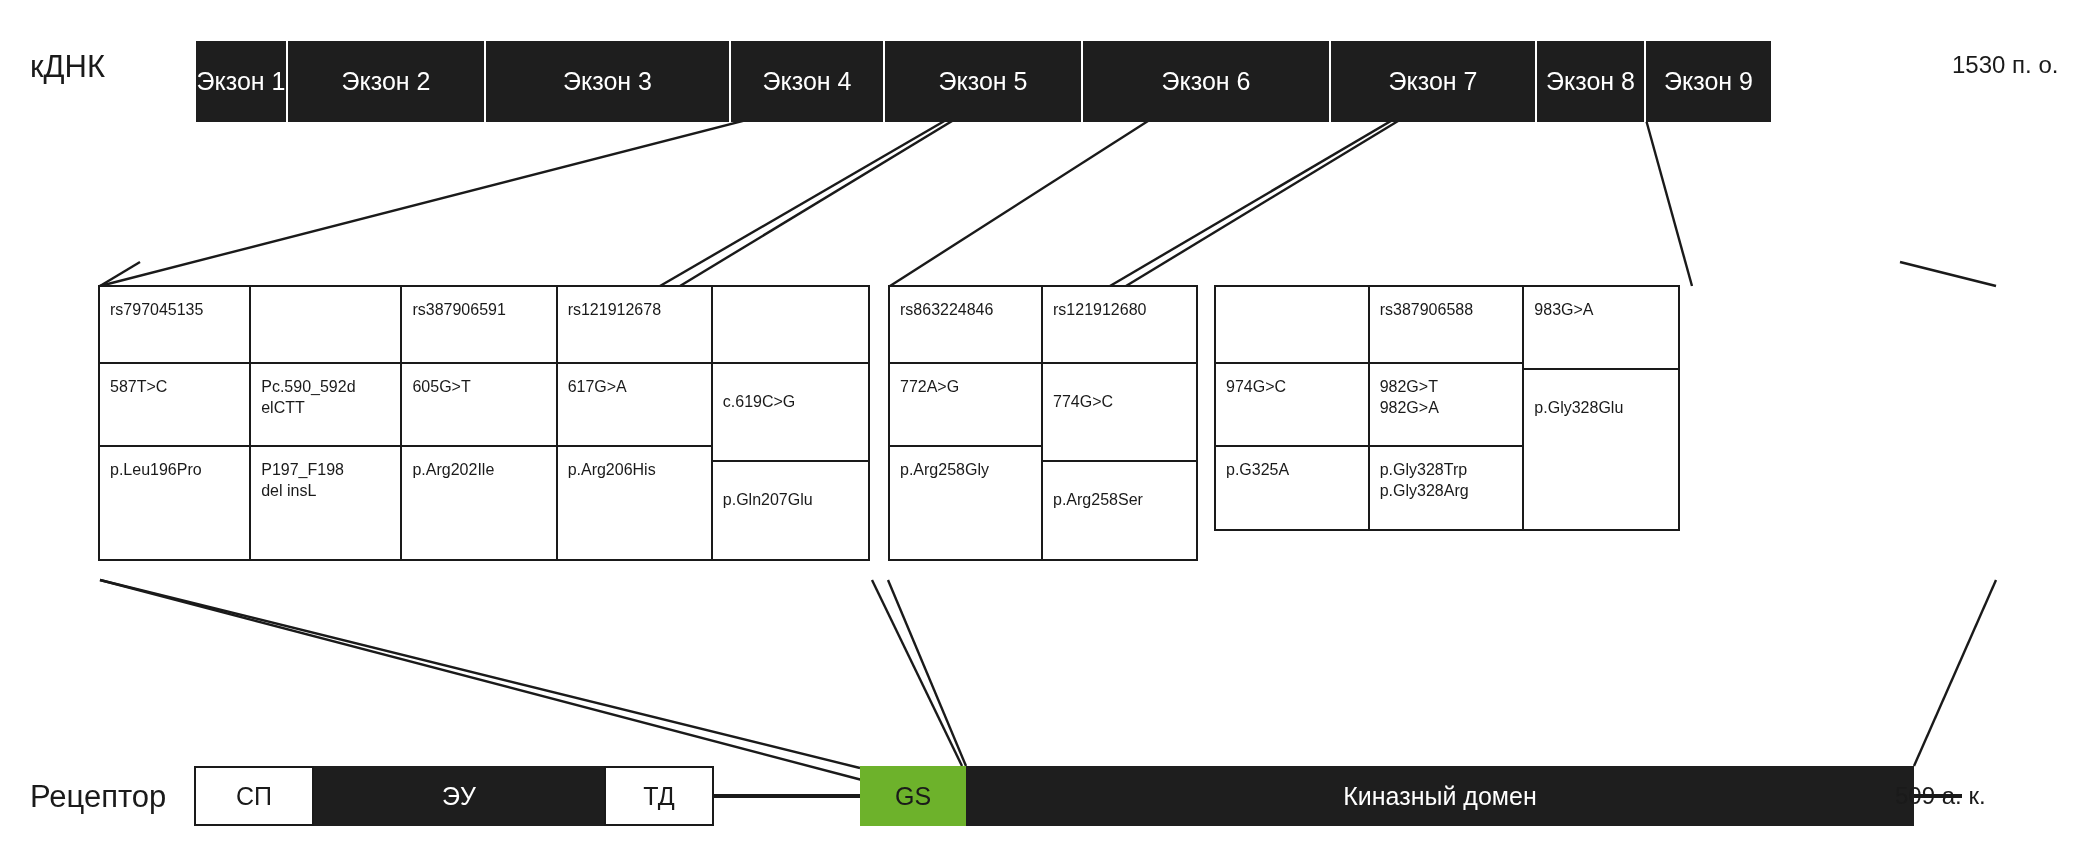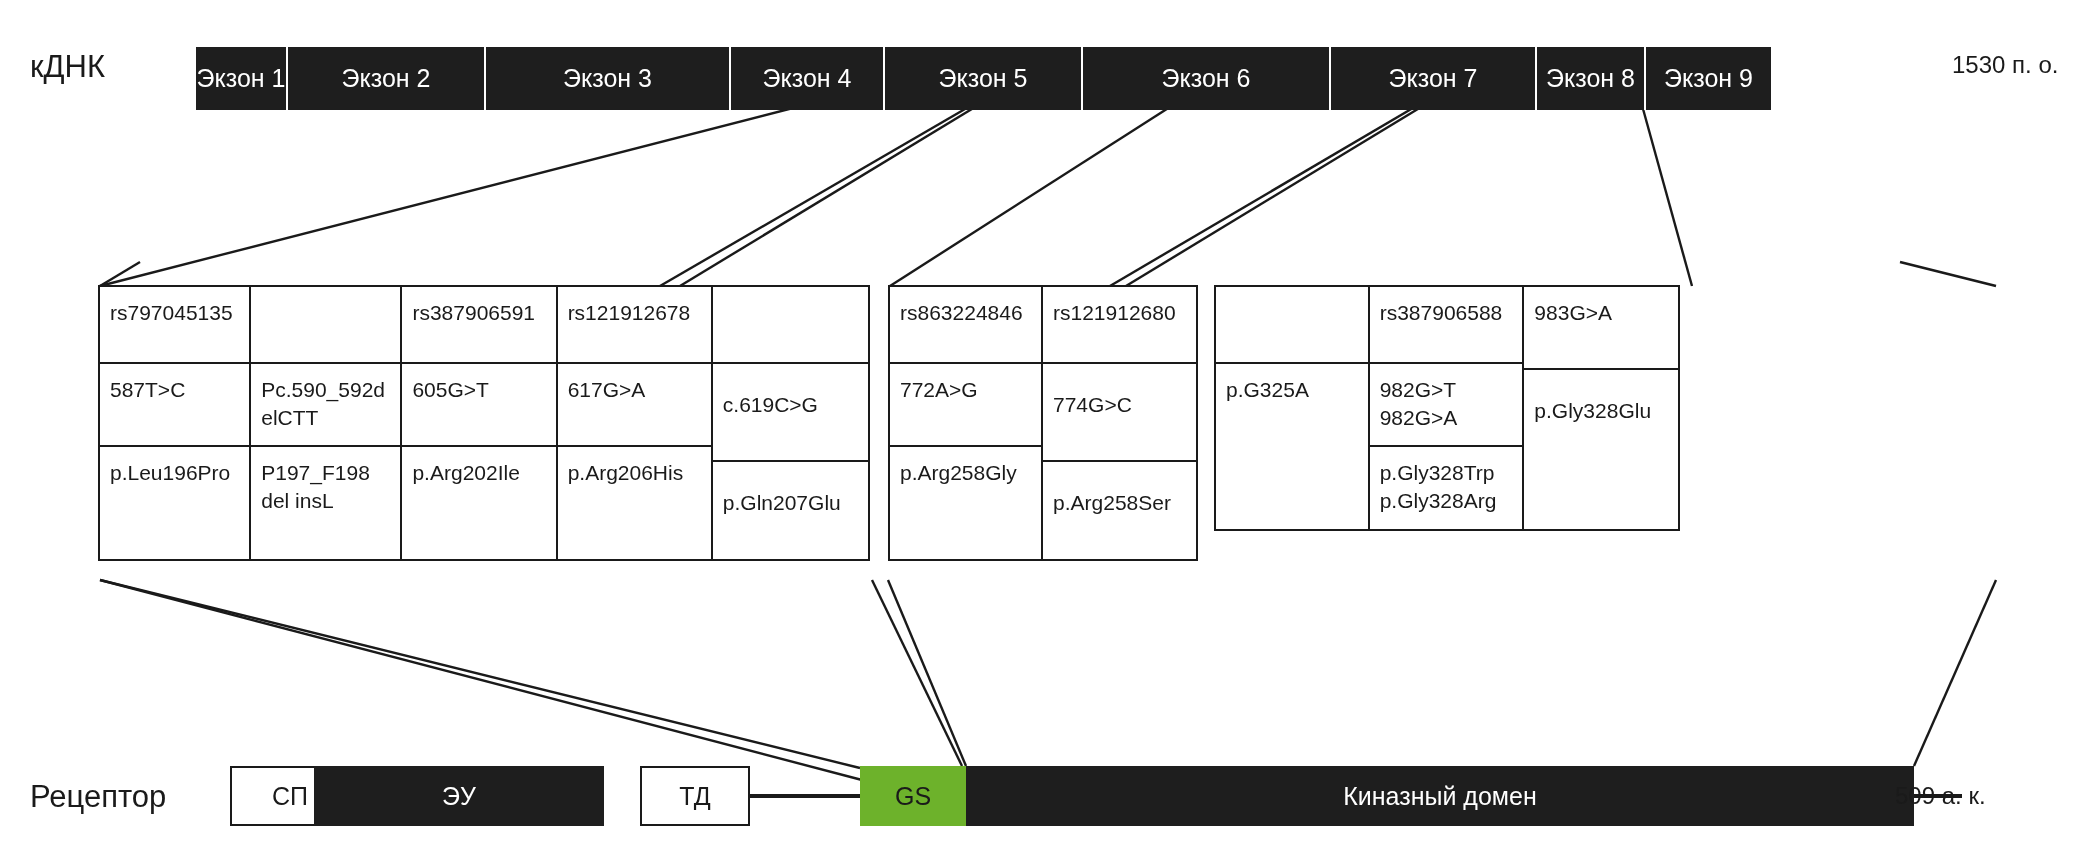--- a/index.html
+++ b/index.html
@@ -41,22 +41,22 @@
     font-size: 31px;
     line-height: 1;
     color: #1a1a1a;
     white-space: nowrap;
   }
 
   
   #cdna-bar {
     position: absolute;
     left: 196px;
-    top: 47px;
-    height: 63px;
+    top: 41px;
+    height: 81px;
     display: flex;
   }
   .exon {
     background: #1e1e1e;
     color: #ffffff;
     font-size: 25px;
     display: flex;
     align-items: center;
     justify-content: center;
     border-right: 2px solid #ffffff;
@@ -84,21 +84,21 @@
     border-right: 2px solid #1a1a1a;
     box-sizing: border-box;
     display: flex;
     flex-direction: column;
   }
   .tbl-col:last-child { border-right: none; gap: 15px; }
   .tbl-cell {
     border-bottom: 2px solid #1a1a1a;
     box-sizing: border-box;
     padding: 12px 10px 0 10px;
-    font-size: 21px;
+    font-size: 16px;
     line-height: 1.32;
     color: #1a1a1a;
     overflow: hidden;
     white-space: pre-line;
   }
   .tbl-cell.r0 { height: 77px; }
   .tbl-cell.r1 { height: 83px; }
   .tbl-cell.r2 { height: 82px; border-bottom: none; }
 
   
@@ -119,21 +119,20 @@
     align-items: center;
     justify-content: center;
     font-size: 25px;
     white-space: nowrap;
     pointer-events: auto;
   }
   .rcp-white {
     background: #ffffff;
     color: #1a1a1a;
     border: 2px solid #1a1a1a;
-    margin-left: 36px;
   }
   .rcp-dark {
     background: #1e1e1e;
     color: #ffffff;
     text-align: center;
   }
   .rcp-green {
     color: #1a1a1a;
   }
   .rcp-link {
@@ -230,20 +229,21 @@
     <div class="tbl-col" style="width:155px">
       <div class="tbl-cell r0">rs121912680</div>
       <div class="tbl-cell r1">774G&gt;C</div>
       <div class="tbl-cell r2">p.Arg258Ser</div>
     </div>
   </div>
 
   <div class="tbl-block" style="left:1214px; width:466px;">
     <div class="tbl-col" style="width:155px">
       <div class="tbl-cell r0"></div>
+      <div class="tbl-cell r1">974G&gt;C</div>
       <div class="tbl-cell r2">p.G325A</div>
     </div>
     <div class="tbl-col" style="width:156px">
       <div class="tbl-cell r0">rs387906588</div>
       <div class="tbl-cell r1">982G&gt;T
 982G&gt;A</div>
       <div class="tbl-cell r2">p.Gly328Trp
 p.Gly328Arg</div>
     </div>
     <div class="tbl-col" style="width:155px">

